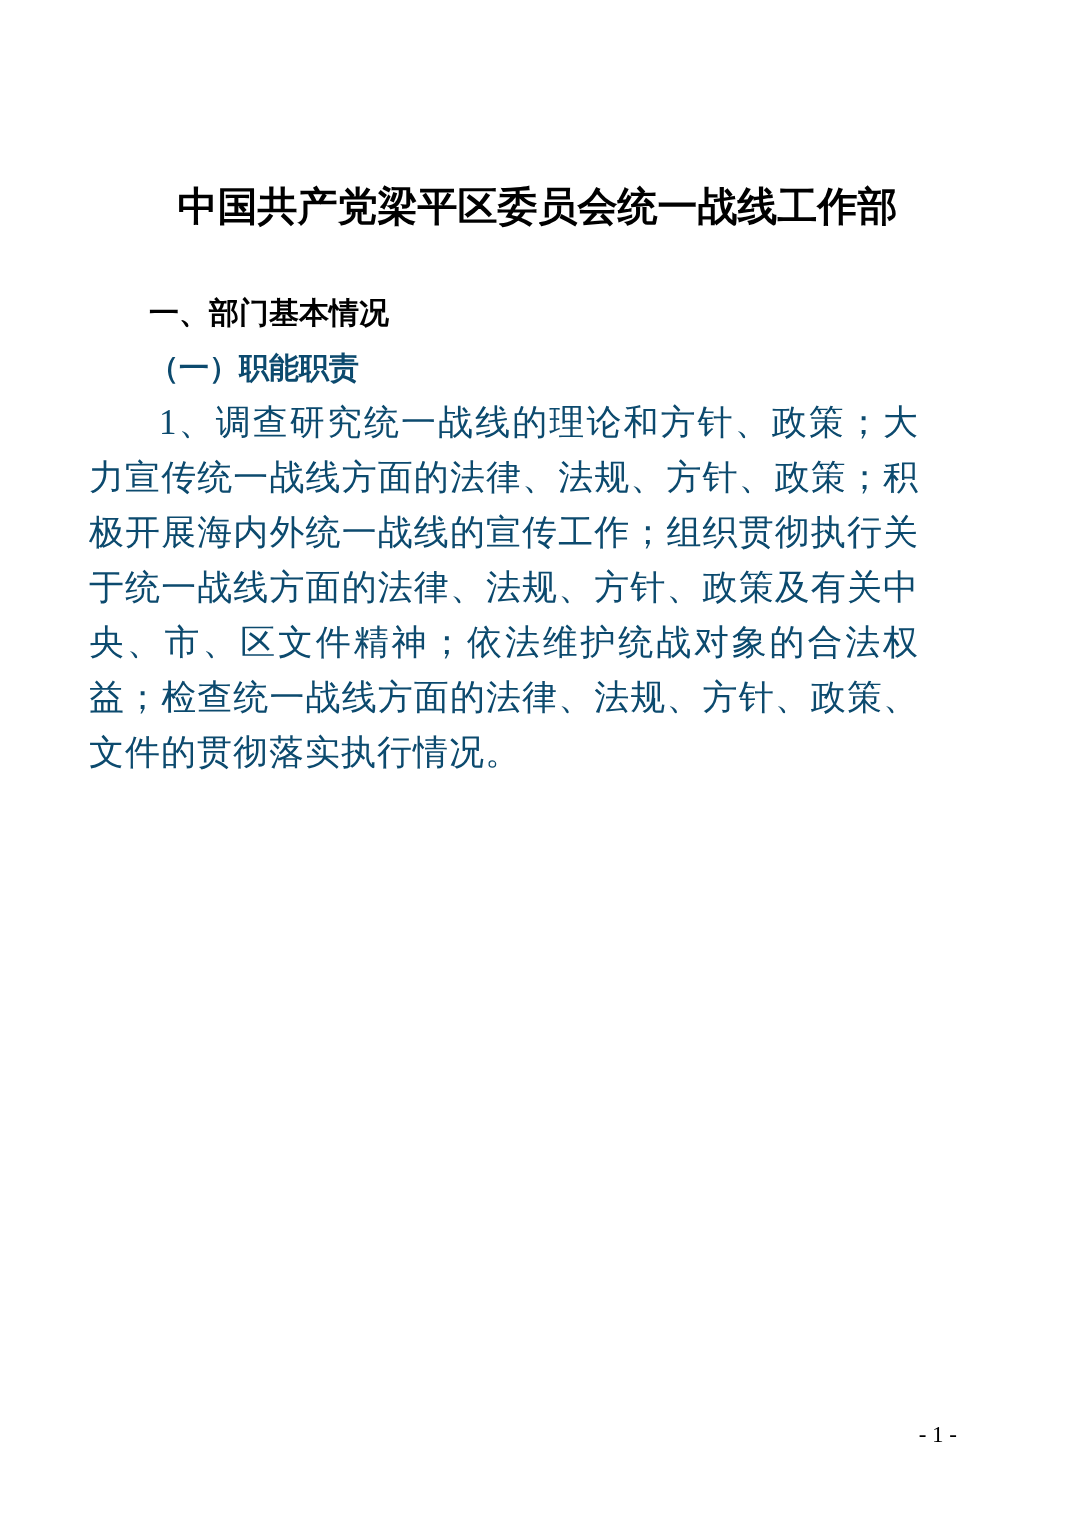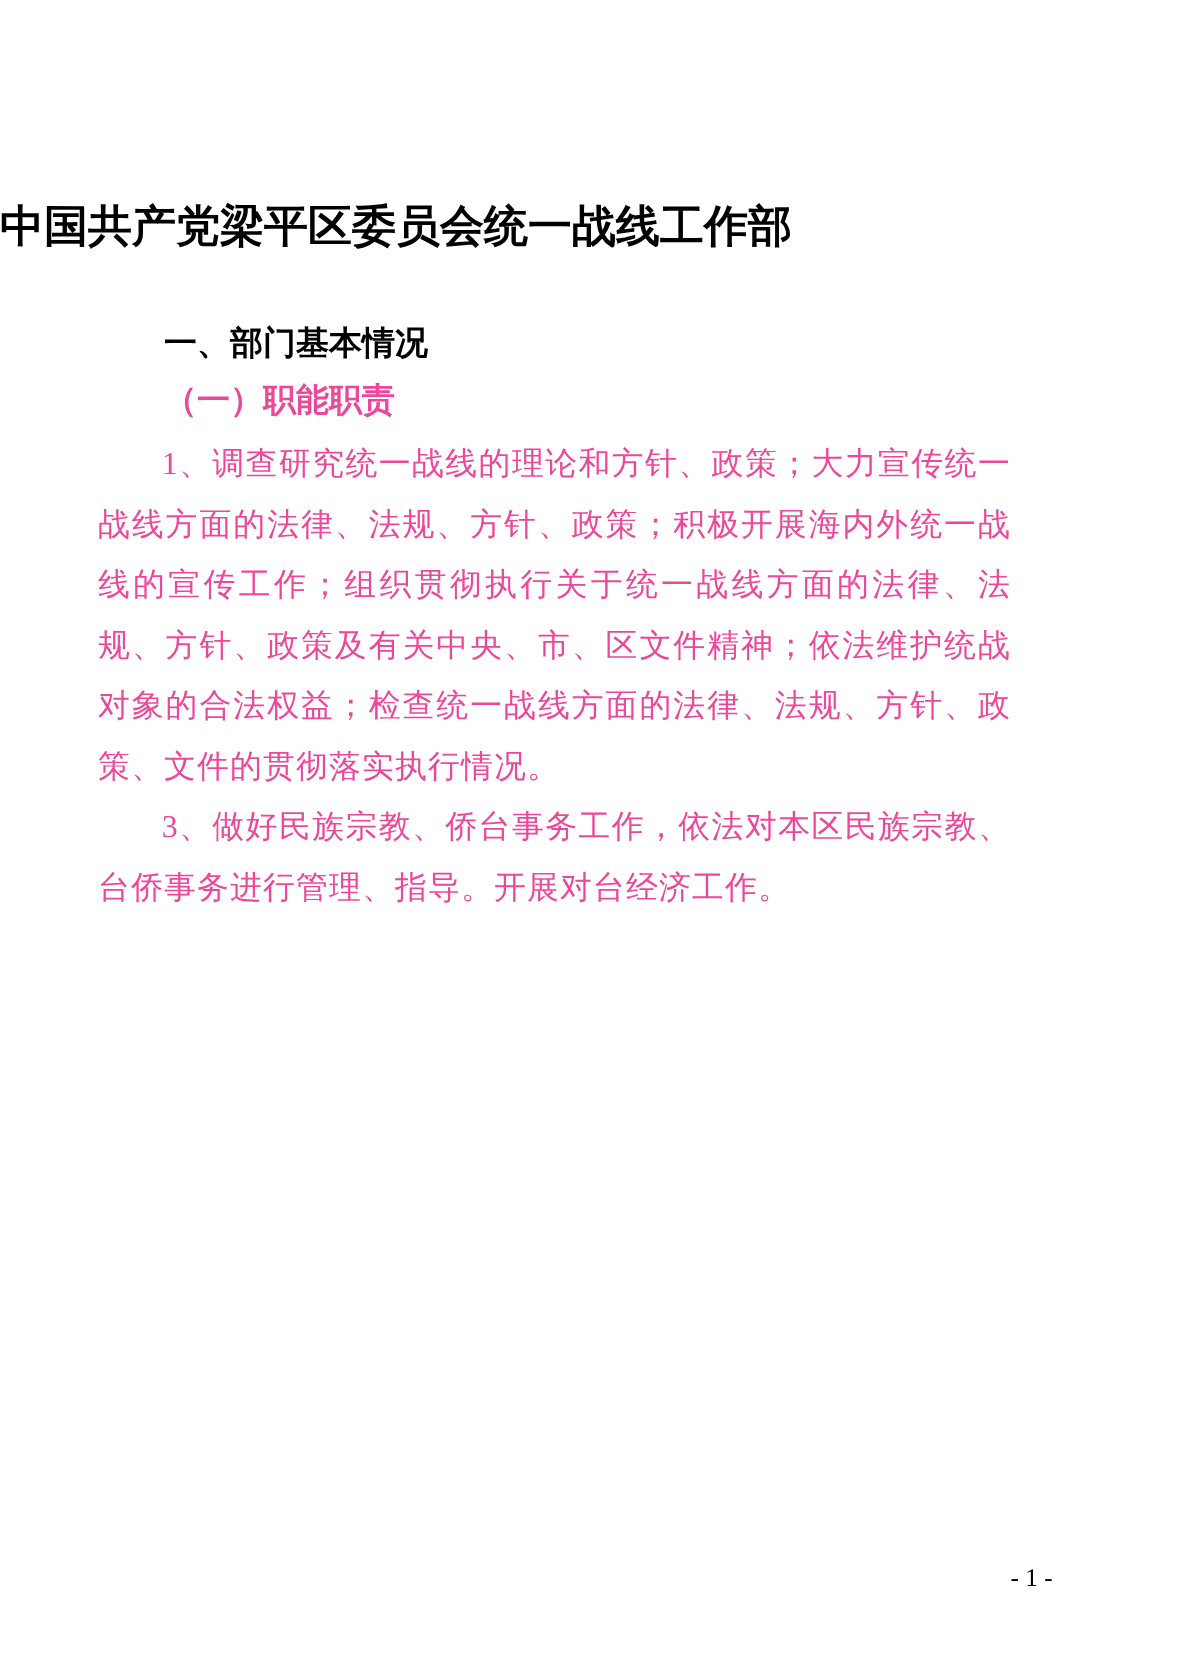--- a/index.html
+++ b/index.html
@@ -8,21 +8,21 @@
     position: relative;
     width: 1075px;
     height: 1520px;
     background: #ffffff;
     color: #000000;
     overflow: hidden;
     font-family: "Liberation Serif", serif;
   }
   .doc-title {
     padding-top: 175px;
-    text-align: left;
+    text-align: center;
     font-family: "Liberation Sans", sans-serif;
     font-weight: bold;
     font-size: 40px;
     line-height: 62px;
     color: #000000;
   }
   .doc-title .title-line { display: block; }
   .content {
     width: 830px;
     margin-left: 89px;
@@ -31,35 +31,35 @@
   .section-heading {
     margin-top: 48px;
     font-family: "Liberation Sans", sans-serif;
     font-weight: bold;
     font-size: 30px;
     line-height: 55px;
     text-indent: 2em;
     color: #000000;
   }
   .subsection-heading {
-    font-family: Liberation Mono, monospace;
+    font-family: Liberation Sans, sans-serif;
     font-weight: bold;
     font-size: 30px;
     line-height: 55px;
     text-indent: 2em;
-    color: #ec4899;
+    color: #0c4a6e;
   }
   .body-paragraph {
     font-family: "Liberation Serif", serif;
-    font-size: 29px;
+    font-size: 35px;
     line-height: 55px;
     text-indent: 2em;
     text-align: justify;
     letter-spacing: 1px;
-    color: #ec4899;
+    color: #0c4a6e;
   }
   .page-number {
     position: absolute;
     top: 1420px;
     right: 118px;
     font-family: "Liberation Serif", serif;
     font-size: 23px;
     line-height: 30px;
     color: #000000;
   }
@@ -70,18 +70,17 @@
 <div class="page">
 
   <h1 class="doc-title">
     <span class="title-line">中国共产党梁平区委员会统一战线工作部</span>
   </h1>
 
   <div class="content">
     <h2 class="section-heading">一、部门基本情况</h2>
     <h3 class="subsection-heading">（一）职能职责</h3>
     <p class="body-paragraph">1、调查研究统一战线的理论和方针、政策；大力宣传统一战线方面的法律、法规、方针、政策；积极开展海内外统一战线的宣传工作；组织贯彻执行关于统一战线方面的法律、法规、方针、政策及有关中央、市、区文件精神；依法维护统战对象的合法权益；检查统一战线方面的法律、法规、方针、政策、文件的贯彻落实执行情况。</p>
-    <p class="body-paragraph">3、做好民族宗教、侨台事务工作，依法对本区民族宗教、台侨事务进行管理、指导。开展对台经济工作。</p>
   </div>
 
   <div class="page-number">- 1 -</div>
 
 </div>
 
 </body></html>

